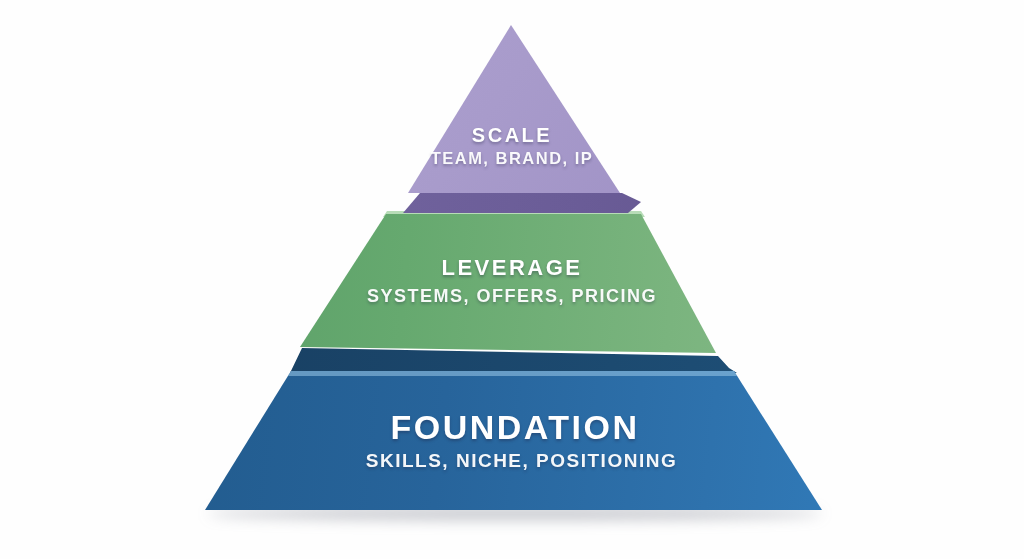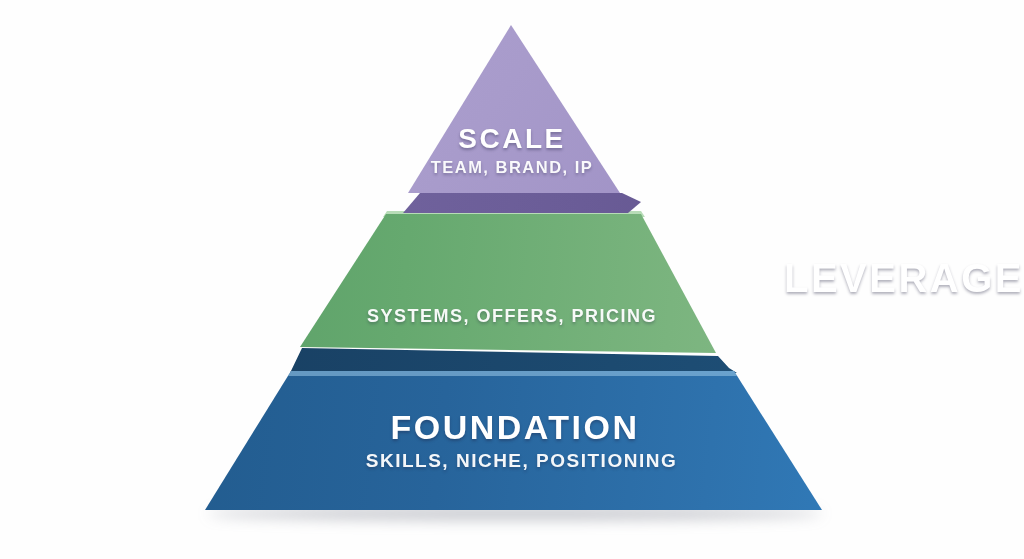--- a/index.html
+++ b/index.html
@@ -81,25 +81,25 @@
     text-shadow: 0 2px 3px rgba(30, 30, 60, 0.35);
   }
   .label .subtitle {
     margin: 15px;
     font-weight: 600;
     letter-spacing: 1.5px;
     color: rgba(255, 255, 255, 0.95);
     text-shadow: 0 2px 3px rgba(30, 30, 60, 0.30);
   }
   .label-scale { top: 124px; }
-  .label-scale .title { font-size: 28px; }
+  .label-scale .title { font-size: 20px; }
   .label-scale .subtitle { font-size: 16.5px; margin-top: 3px; }
 
   .label-leverage { top: 256px; }
-  .label-leverage .title { font-size: 40px; text-align: right; }
+  .label-leverage .title { font-size: 22px; }
   .label-leverage .subtitle { font-size: 18px; margin-top: 6px; }
 
   .label-foundation { top: 409px; }
   .label-foundation .title { font-size: 34px; padding-left: 6px; }
   .label-foundation .subtitle { font-size: 19px; margin-top: 4px; padding-left: 19px; }
 </style>
 </head>
 <body>
 
 <div class="stage">

